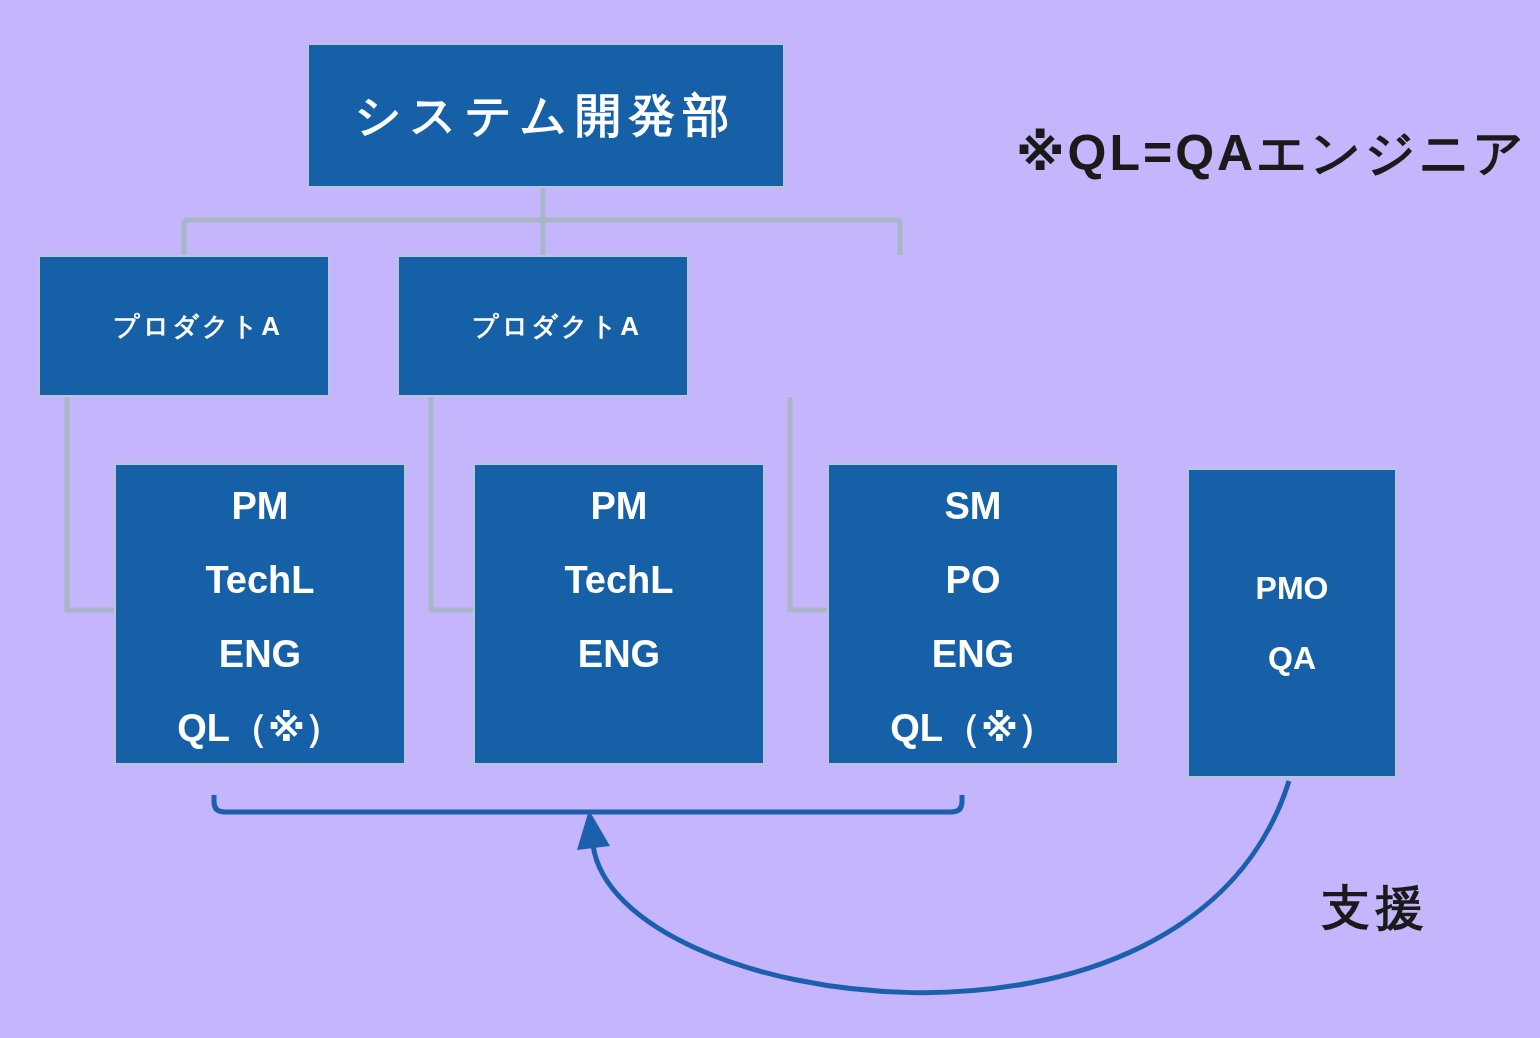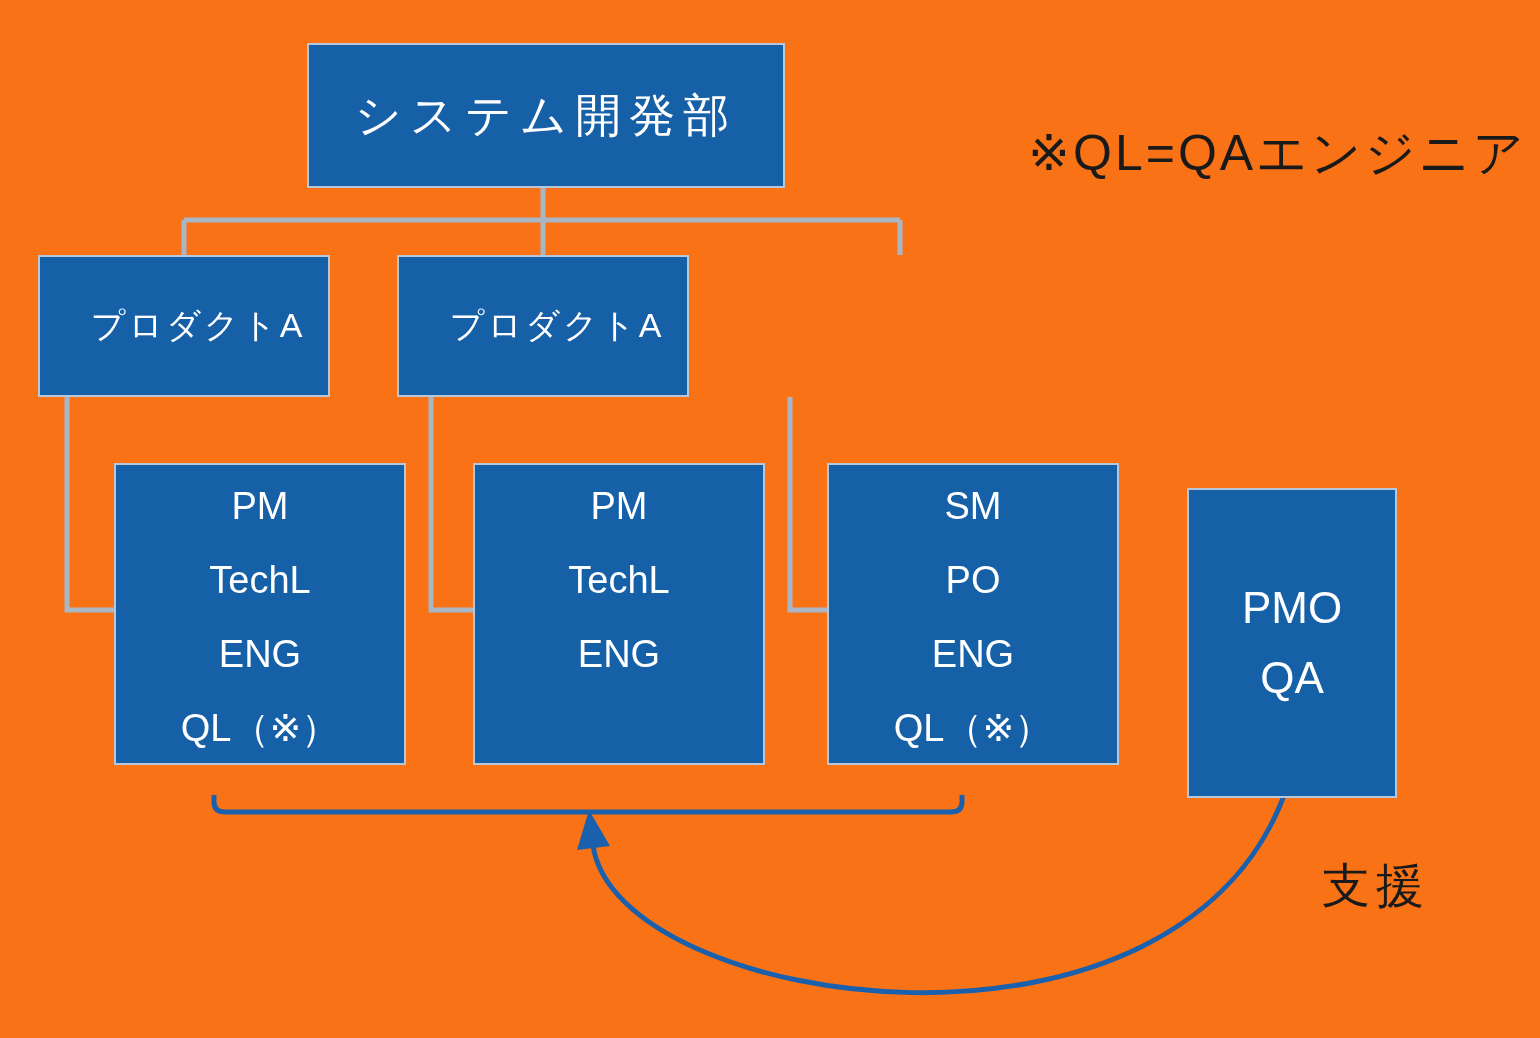--- a/index.html
+++ b/index.html
@@ -1,53 +1,54 @@
 <!DOCTYPE html>
 <html><head>
 <meta charset="utf-8">
 <style>
   html,body{margin:0;padding:0;background:#ffffff;}
   .canvas{
     position:relative;
     width:1540px;height:1038px;
-    background:#f97316;
+    background:#c4b5fd;
     font-family:"Liberation Sans","DejaVu Sans",sans-serif;
     overflow:hidden;
+    font-weight:bold;
   }
   .layer{position:absolute;left:0;top:0;width:1540px;height:1038px;}
   .box{
     position:absolute;
     background:#1660A8;
     border:2px solid #B7C6D9;
     box-sizing:border-box;
     color:#ffffff;
     display:flex;align-items:center;justify-content:center;
   }
   .root-box{left:307px;top:43px;width:478px;height:145px;
     font-size:46px;letter-spacing:8px;}
   .note{
     position:absolute;right:13px;top:118px;width:560px;height:70px;
     color:#1A1A1A;font-size:50px;letter-spacing:3px;
     text-align:right;white-space:nowrap;line-height:70px;
   }
-  .product-box{top:255px;width:292px;height:142px;font-size:34px;letter-spacing:3px;padding-left:28px;}
+  .product-box{top:255px;width:292px;height:142px;font-size:26px;letter-spacing:3px;padding-left:28px;}
   .product-a{left:38px;}
   .product-b{left:397px;}
   .product-c{left:754px;}
   .role-box{top:463px;width:292px;height:302px;
     display:block;padding-top:4px;font-size:38px;}
   .role-1{left:114px;}
   .role-2{left:473px;}
   .role-3{left:827px;}
   .role-line{height:74px;line-height:74px;text-align:center;white-space:nowrap;}
   .pmo-box{left:1187px;top:468px;width:210px;height:310px;
-    flex-direction:column;font-size:44px;margin-top:20px;}
+    flex-direction:column;font-size:32px;}
   .pmo-line{height:70px;line-height:70px;text-align:center;}
   .arrow-label{
-    position:absolute;left:1322px;top:856px;width:150px;height:60px;
+    position:absolute;left:1322px;top:878px;width:150px;height:60px;
     color:#1A1A1A;font-size:48px;letter-spacing:6px;white-space:nowrap;line-height:60px;
   }
 </style>
 </head>
 <body>
 
 <div class="canvas">
 
   <svg class="layer" viewBox="0 0 1540 1038">
     <g stroke="#A9B6C6" stroke-width="5" fill="none">

